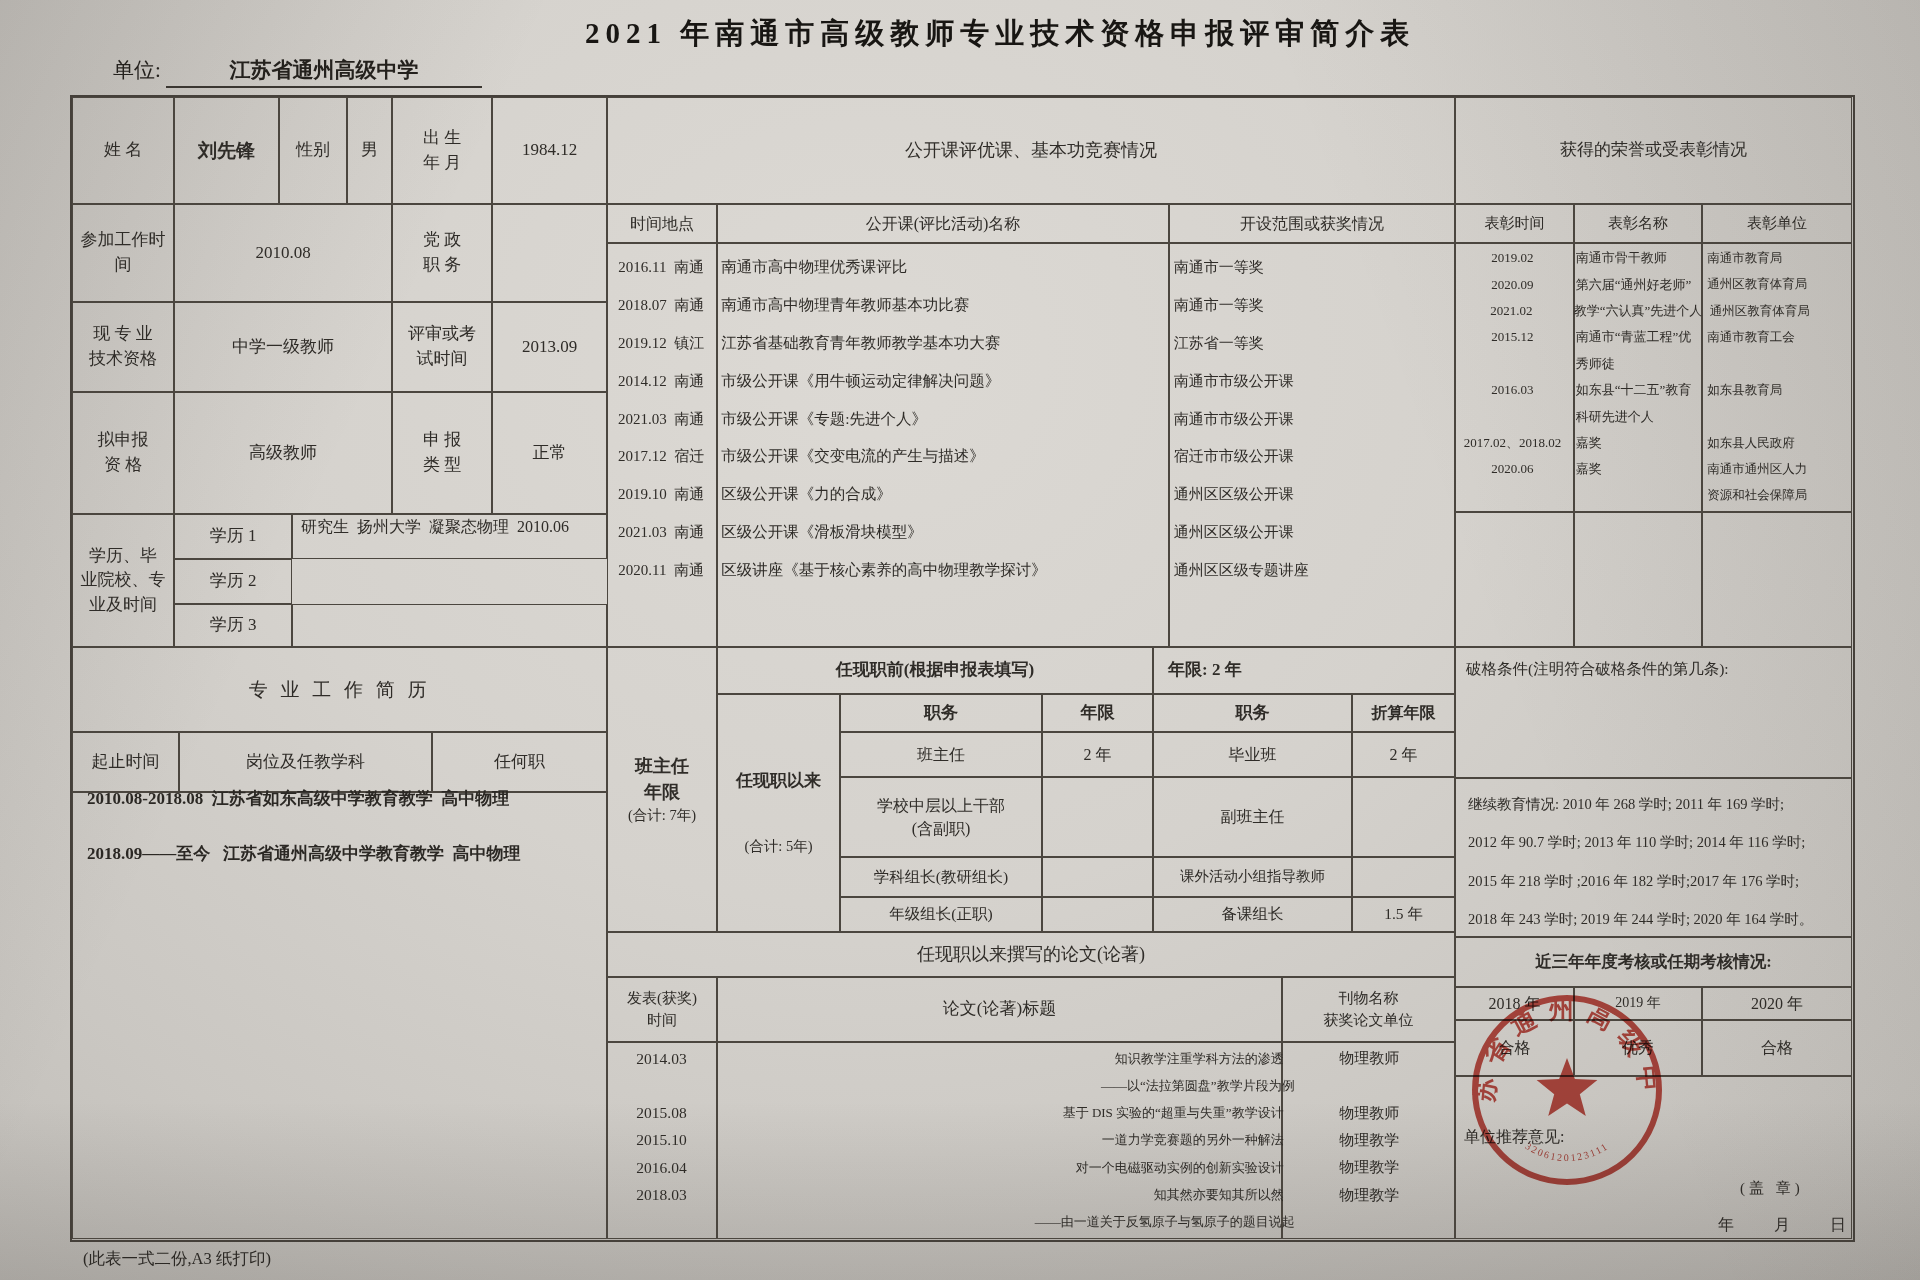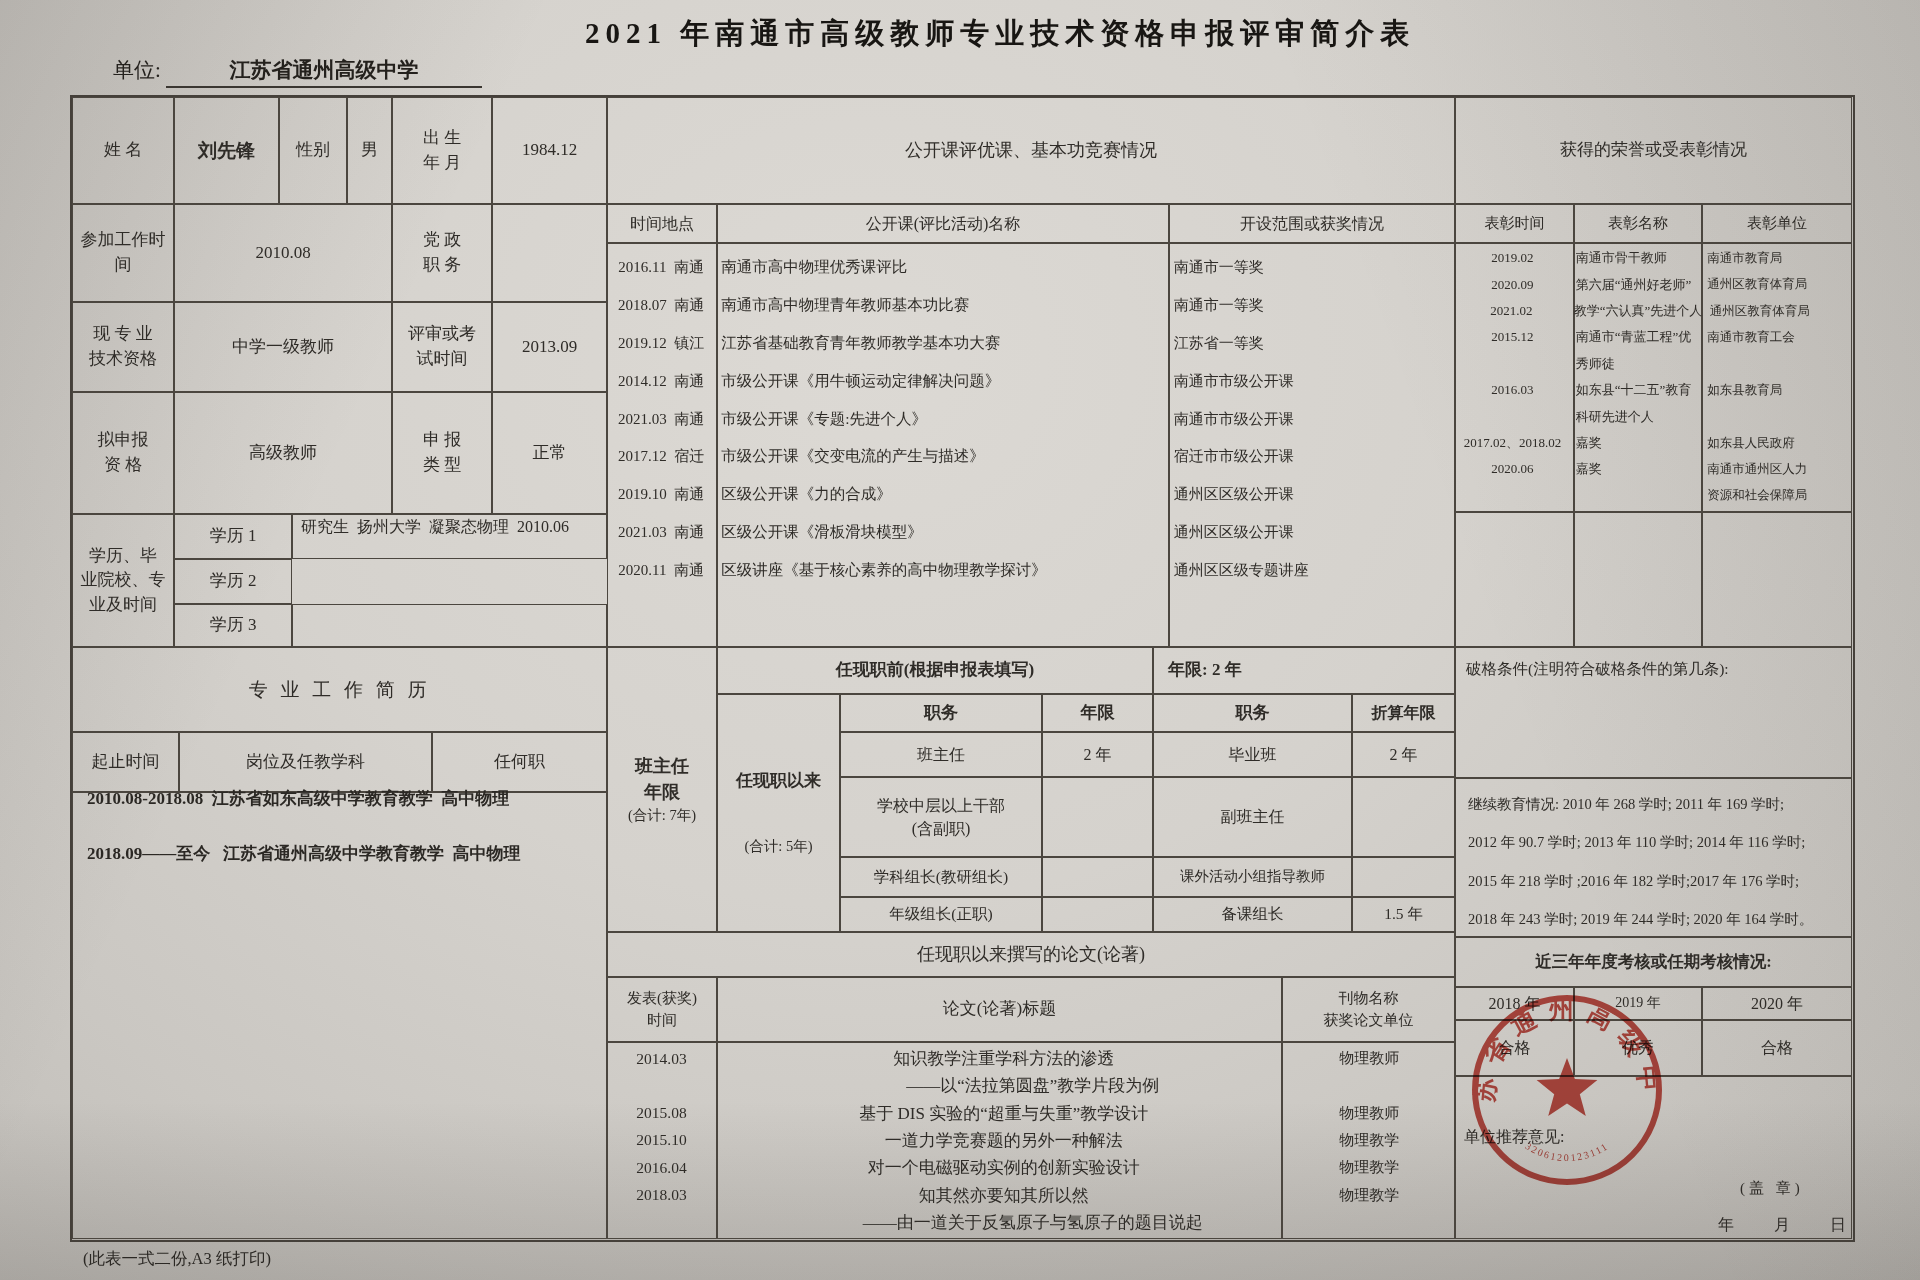--- a/index.html
+++ b/index.html
@@ -24,21 +24,21 @@
   .rows{position:absolute;display:flex;flex-direction:column;box-sizing:border-box;}
   .r{display:flex;flex:1;align-items:center;}
   .r span{display:block;white-space:pre;overflow:visible;}
   .oc-date{width:110px;text-align:center;font-size:15px;}
   .oc-name{width:452px;text-align:left;padding-left:6px;font-size:15.5px;}
   .oc-res{width:286px;text-align:left;padding-left:8px;font-size:15px;}
   .hn-date{width:119px;text-align:center;font-size:13px;}
   .hn-name{width:128px;text-align:left;padding-left:6px;font-size:13px;}
   .hn-unit{width:150px;text-align:left;padding-left:8px;font-size:12.5px;}
   .pp-date{width:110px;text-align:center;font-size:15.5px;}
-  .pp-title{width:565px;text-align:center;padding-left:8px;font-size:17px;}
+  .pp-title{width:565px;text-align:right;padding-left:8px;font-size:13px;}
   .pp-title.ind{padding-left:62px;}
   .pp-j{width:173px;text-align:center;font-size:15px;}
   .hist{position:absolute;left:15px;white-space:pre;font-size:17px;font-weight:bold;color:#2b2824;}
   .ce{font-size:14.5px;text-align:left;line-height:2.65;padding:6px 10px 0 12px;
       align-items:flex-start;justify-content:flex-start;white-space:pre-line;}
   .stamp{position:absolute;left:1395px;top:893px;width:200px;height:200px;
          opacity:.84;mix-blend-mode:multiply;z-index:5;}
   .gz{position:absolute;left:1668px;top:1082px;font-size:15px;letter-spacing:4px;}
   .ymd{position:absolute;left:1646px;top:1118px;font-size:16px;white-space:pre;}
   .foot{position:absolute;left:83px;top:1248px;font-size:16.5px;color:#2b2824;}

